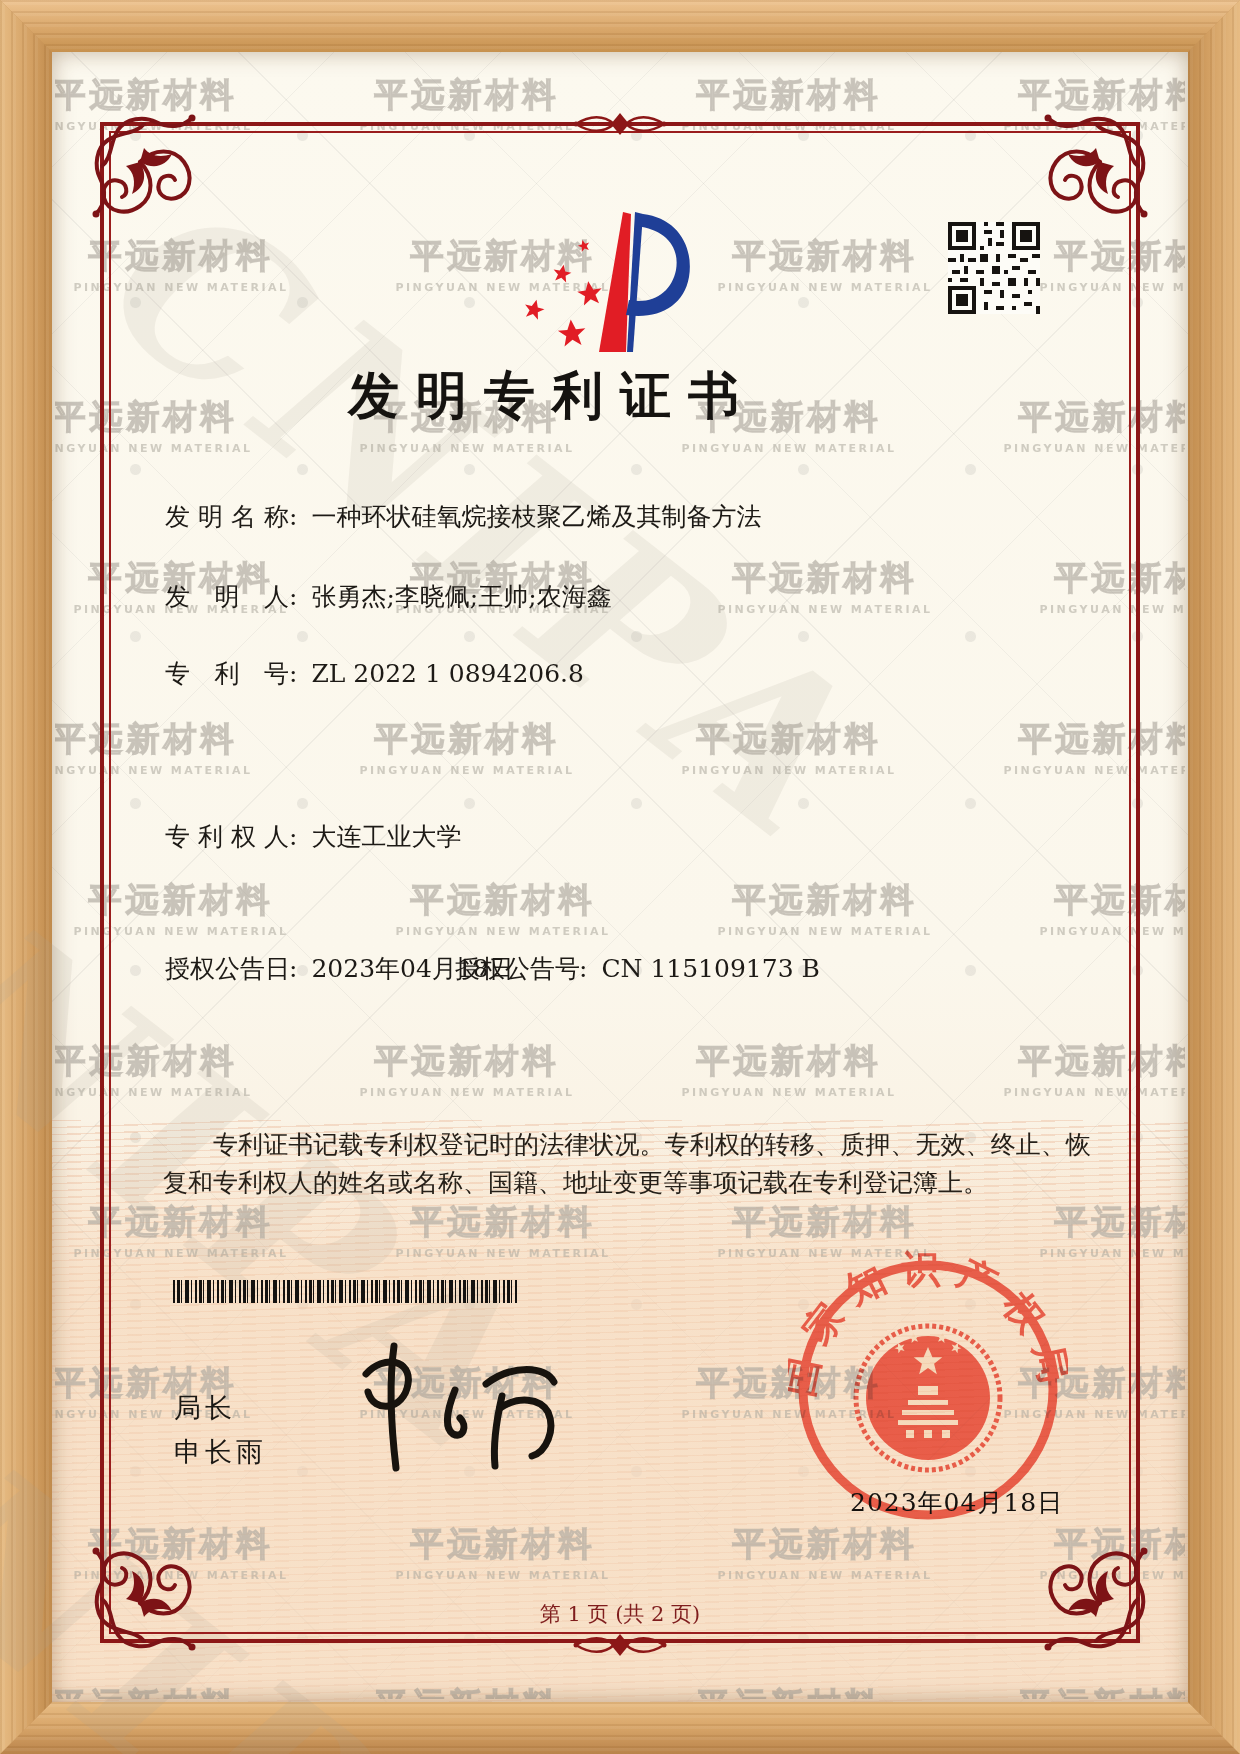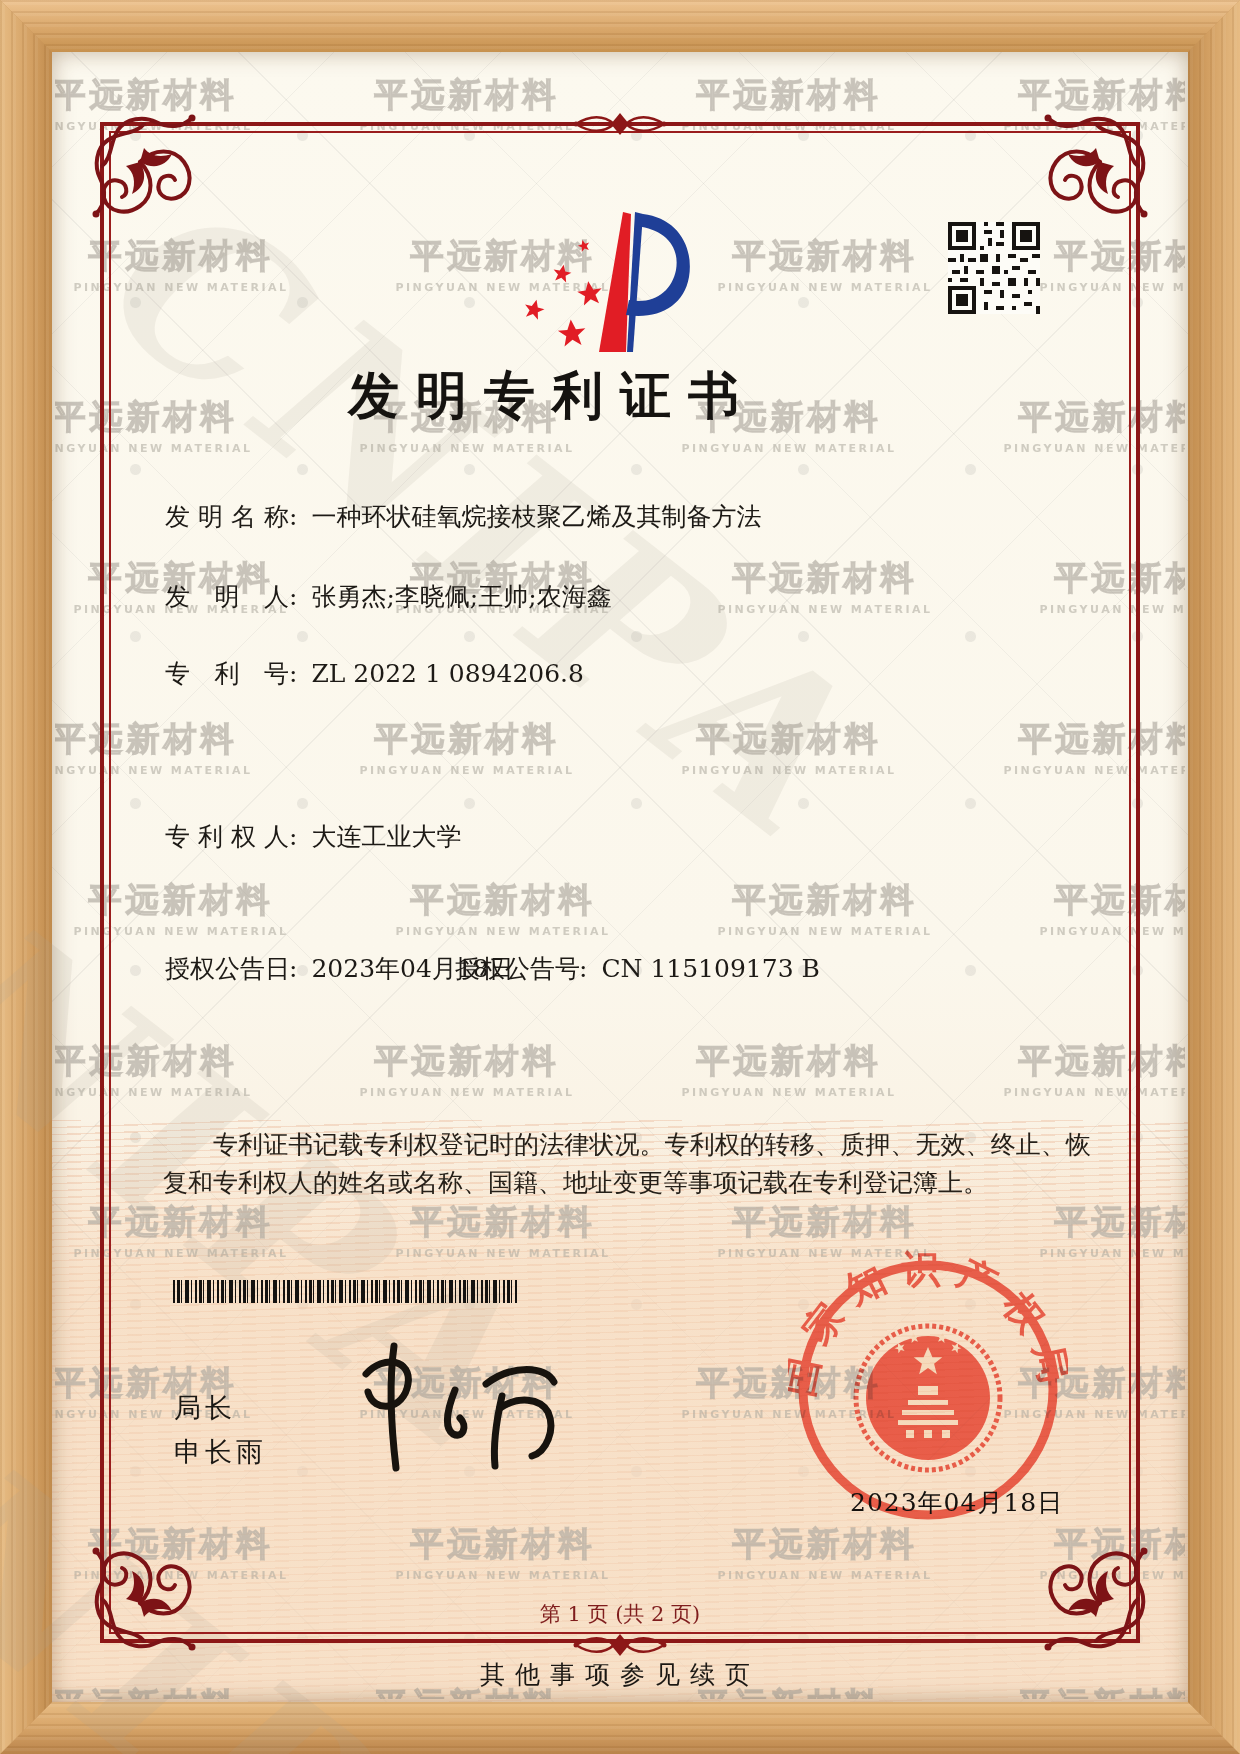--- a/index.html
+++ b/index.html
@@ -458,16 +458,15 @@
       <rect x="114" y="160" width="52" height="5"></rect>
       <rect x="110" y="170" width="60" height="5"></rect>
       <rect x="118" y="180" width="8" height="8"></rect>
         <rect x="136" y="180" width="8" height="8"></rect>
         <rect x="154" y="180" width="8" height="8"></rect>
     </g>
   </svg>
   <div class="seal-date">2023年04月18日</div>
 
   <div class="page-note">第 1 页 (共 2 页)</div>
-  <div class="cont-note">其他事项参见续页</div>
 
   <div class="paper-shadow"></div>
 </div>
 
 </body></html>

